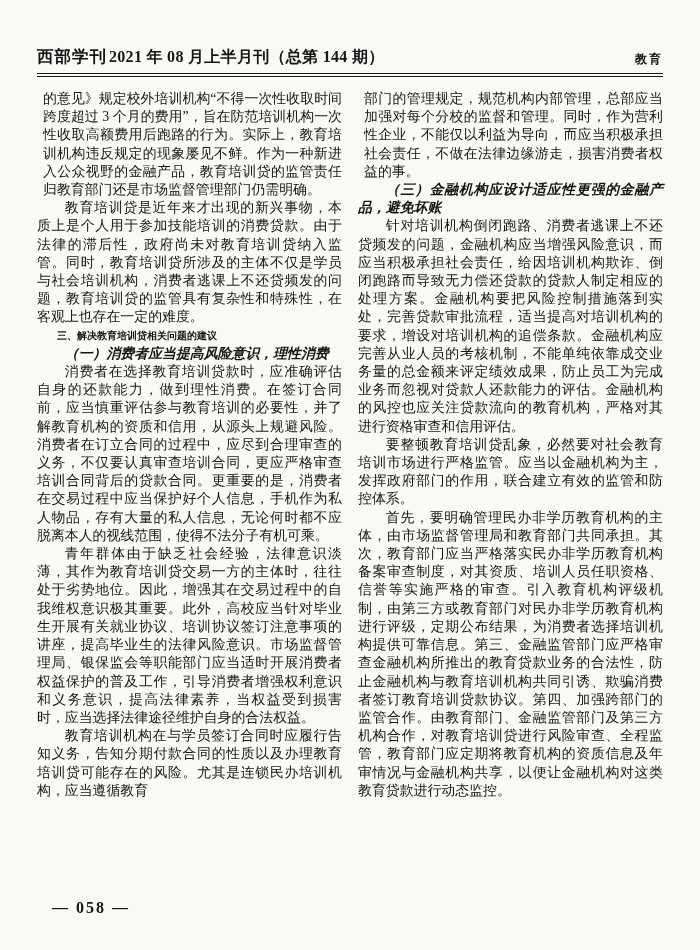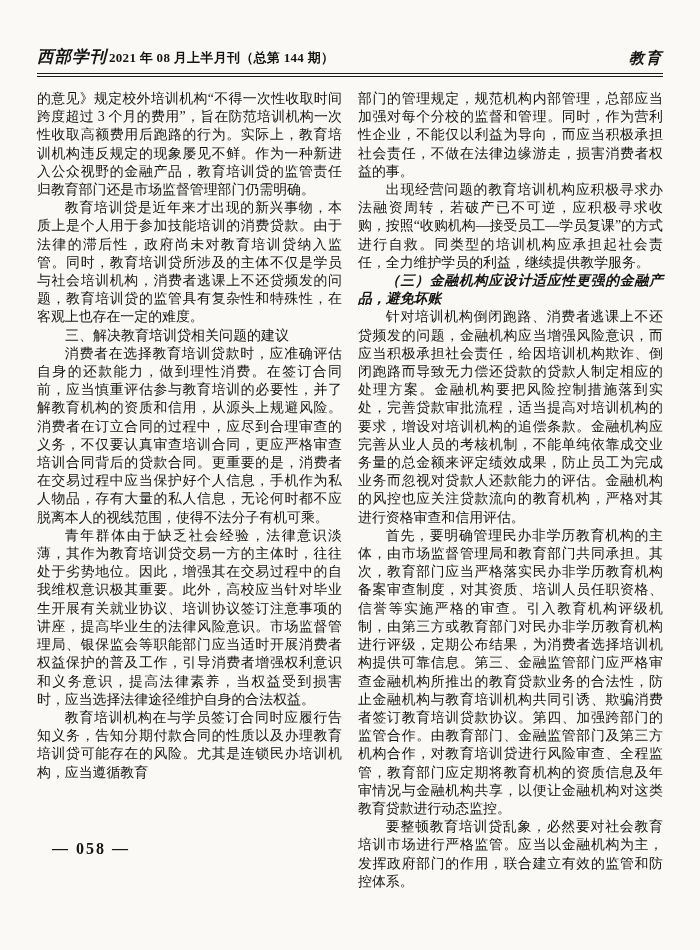--- a/index.html
+++ b/index.html
@@ -23,62 +23,61 @@
     display:flex;
     justify-content:space-between;
     align-items:flex-end;
     font-size:15px;
     font-weight:bold;
     padding-bottom:5px;
     border-bottom:4px double #1a1a1a;
   }
   .header-left{white-space:nowrap;}
   .journal-logo{
-    font-style:italic;
     font-family:"DejaVu Serif", serif;
     font-size:16.5px;
     letter-spacing:1px;
     margin-right:2px;
   }
-  .issue-info{font-size:13px;letter-spacing:.3px;}
-  .section-label{font-size:15px;letter-spacing:2px;font-style:italic;}
+  .issue-info{font-size:16px;letter-spacing:.3px;}
+  .section-label{font-size:12px;letter-spacing:2px;}
   
   .columns{
     display:flex;
     gap:16px;
     margin-top:13px;
   }
   .col{
     width:305px;
     font-size:13.9px;
     line-height:18.2px;
     text-align:justify;
     text-justify:inter-ideograph;
   }
   .col p, .col h3, .col h4{margin:0;}
   p.body{text-indent:2em;}
-  p.body.noindent{text-indent:0;}
+  p.body.noindent{text-indent:0;margin-left:6px;}
   h3.heading{
-    font-size:14px;
-    font-weight:normal;
+    font-size:10px;
+    font-weight:bold;
     text-indent:2em;
     line-height:18.2px;
   }
   h4.subheading{
     font-size:13.9px;
     font-weight:bold;
     font-style:italic;
     text-indent:2em;
     line-height:18.2px;
   }
   
   .page-number{
     position:absolute;
     left:52px;
-    top:840px;
+    top:899px;
     font-size:16px;
     font-weight:bold;
     letter-spacing:2px;
   }
 </style>
 </head>
 <body>
 
 <div class="page">
 
@@ -88,32 +87,32 @@
     </div>
     <div class="section-label">教育</div>
   </div>
 
   <div class="columns">
 
     <div class="col">
       <p class="body noindent">的意见》规定校外培训机构“不得一次性收取时间跨度超过 3 个月的费用”，旨在防范培训机构一次性收取高额费用后跑路的行为。实际上，教育培训机构违反规定的现象屡见不鲜。作为一种新进入公众视野的金融产品，教育培训贷的监管责任归教育部门还是市场监督管理部门仍需明确。</p>
       <p class="body">教育培训贷是近年来才出现的新兴事物，本质上是个人用于参加技能培训的消费贷款。由于法律的滞后性，政府尚未对教育培训贷纳入监管。同时，教育培训贷所涉及的主体不仅是学员与社会培训机构，消费者逃课上不还贷频发的问题，教育培训贷的监管具有复杂性和特殊性，在客观上也存在一定的难度。</p>
       <h3 class="heading">三、解决教育培训贷相关问题的建议</h3>
+      <h4 class="subheading">（一）消费者应当提高风险意识，理性消费</h4>
       <p class="body">消费者在选择教育培训贷款时，应准确评估自身的还款能力，做到理性消费。在签订合同前，应当慎重评估参与教育培训的必要性，并了解教育机构的资质和信用，从源头上规避风险。消费者在订立合同的过程中，应尽到合理审查的义务，不仅要认真审查培训合同，更应严格审查培训合同背后的贷款合同。更重要的是，消费者在交易过程中应当保护好个人信息，手机作为私人物品，存有大量的私人信息，无论何时都不应脱离本人的视线范围，使得不法分子有机可乘。</p>
       <p class="body">青年群体由于缺乏社会经验，法律意识淡薄，其作为教育培训贷交易一方的主体时，往往处于劣势地位。因此，增强其在交易过程中的自我维权意识极其重要。此外，高校应当针对毕业生开展有关就业协议、培训协议签订注意事项的讲座，提高毕业生的法律风险意识。市场监督管理局、银保监会等职能部门应当适时开展消费者权益保护的普及工作，引导消费者增强权利意识和义务意识，提高法律素养，当权益受到损害时，应当选择法律途径维护自身的合法权益。</p>
       <p class="body">教育培训机构在与学员签订合同时应履行告知义务，告知分期付款合同的性质以及办理教育培训贷可能存在的风险。尤其是连锁民办培训机构，应当遵循教育</p>
     </div>
 
     <div class="col">
       <p class="body noindent">部门的管理规定，规范机构内部管理，总部应当加强对每个分校的监督和管理。同时，作为营利性企业，不能仅以利益为导向，而应当积极承担社会责任，不做在法律边缘游走，损害消费者权益的事。</p>
-      <p class="body">出现经营问题的教育培训机构应积极寻求办法融资周转，若破产已不可逆，应积极寻求收购，按照“收购机构—接受员工—学员复课”的方式进行自救。同类型的培训机构应承担起社会责任，全力维护学员的利益，继续提供教学服务。</p>
       <h4 class="subheading">（三）金融机构应设计适应性更强的金融产品，避免坏账</h4>
       <p class="body">针对培训机构倒闭跑路、消费者逃课上不还贷频发的问题，金融机构应当增强风险意识，而应当积极承担社会责任，给因培训机构欺诈、倒闭跑路而导致无力偿还贷款的贷款人制定相应的处理方案。金融机构要把风险控制措施落到实处，完善贷款审批流程，适当提高对培训机构的要求，增设对培训机构的追偿条款。金融机构应完善从业人员的考核机制，不能单纯依靠成交业务量的总金额来评定绩效成果，防止员工为完成业务而忽视对贷款人还款能力的评估。金融机构的风控也应关注贷款流向的教育机构，严格对其进行资格审查和信用评估。</p>
+      <p class="body">要整顿教育培训贷乱象，必然要对社会教育培训市场进行严格监管。应当以金融机构为主，发挥政府部门的作用，联合建立有效的监管和防控体系。</p>
       <p class="body">首先，要明确管理民办非学历教育机构的主体，由市场监督管理局和教育部门共同承担。其次，教育部门应当严格落实民办非学历教育机构备案审查制度，对其资质、培训人员任职资格、信誉等实施严格的审查。引入教育机构评级机制，由第三方或教育部门对民办非学历教育机构进行评级，定期公布结果，为消费者选择培训机构提供可靠信息。第三、金融监管部门应严格审查金融机构所推出的教育贷款业务的合法性，防止金融机构与教育培训机构共同引诱、欺骗消费者签订教育培训贷款协议。第四、加强跨部门的监管合作。由教育部门、金融监管部门及第三方机构合作，对教育培训贷进行风险审查、全程监管，教育部门应定期将教育机构的资质信息及年审情况与金融机构共享，以便让金融机构对这类教育贷款进行动态监控。</p>
-      <p class="body">要整顿教育培训贷乱象，必然要对社会教育培训市场进行严格监管。应当以金融机构为主，发挥政府部门的作用，联合建立有效的监管和防控体系。</p>
 
     </div>
 
   </div>
 
   <div class="page-number">— 058 —</div>
 
 </div>
 
 </body></html>

